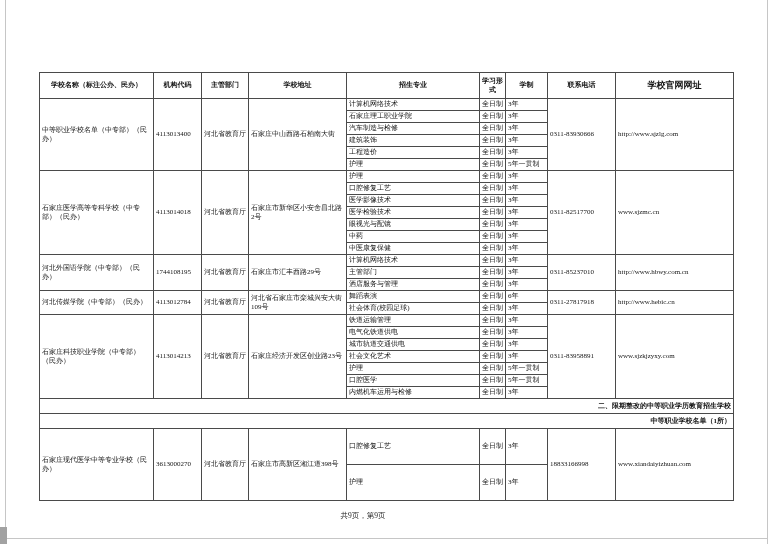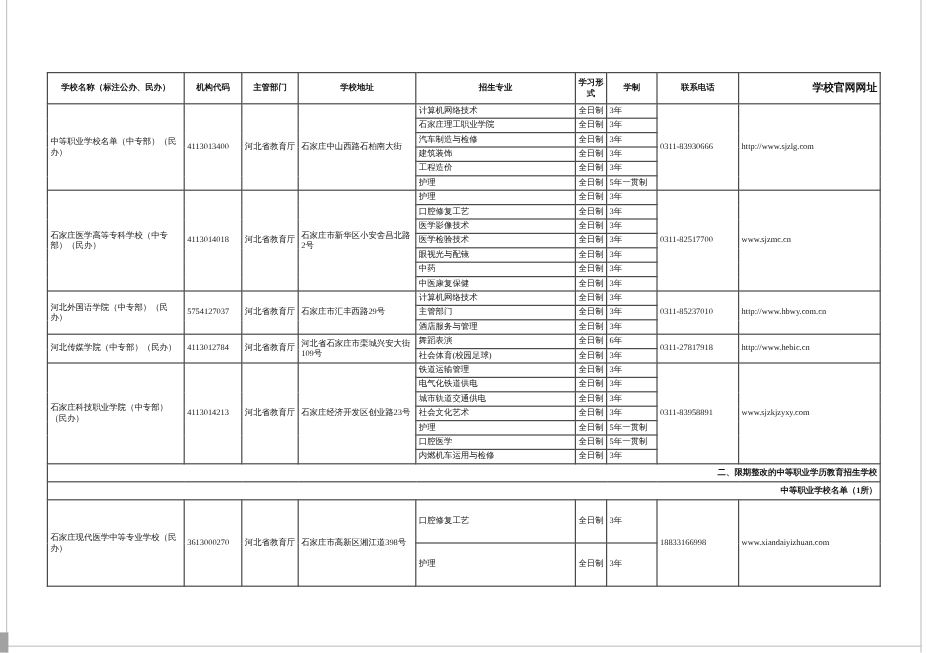--- a/index.html
+++ b/index.html
@@ -11,21 +11,21 @@
     overflow: hidden;
   }
   .viewport { position: relative; width: 772px; height: 544px; background: #fff; }
   .frame-line { position: absolute; background: #c6c6c6; }
   .frame-left   { left: 5px;  top: 0; width: 1px; height: 544px; }
   .frame-right  { left: 767px; top: 0; width: 1px; height: 544px; }
   .frame-bottom { left: 5px; top: 538px; width: 763px; height: 1px; }
   .corner-shadow { position: absolute; left: 0; top: 527px; width: 7px; height: 17px; background: #a2a2a2; }
 
   table.enroll {
-    position: absolute; left: 39px; top: 60px;
+    position: absolute; left: 39px; top: 72px;
     width: 694px;
     border-collapse: collapse;
     table-layout: fixed;
     padding-left: 12px;
   }
   table.enroll th, table.enroll td {
     border: 1px solid #4a4a4a;
     padding: 0 2px;
     font-size: 7px;
     line-height: 1.25;
@@ -33,21 +33,21 @@
     vertical-align: middle;
     overflow: hidden;
     word-break: break-all;
   }
   table.enroll thead th {
     height: 26px;
     font-weight: bold;
     text-align: center;
     background: #fff;
   }
-  table.enroll thead th.last-header { font-size: 9px; text-align: right; }
+  table.enroll thead th.last-header { font-size: 9px; }
   tr.major-row { height: 12px; }
   tr.major-row.tall { height: 36px; margin-left: 10px; }
   tr.section-row { height: 15px; }
   td.section-cell { font-weight: bold; text-align: right; padding-left: 4px; }
   td.cell-left { text-align: left; }
   td.cell-center { text-align: left; }
   .page-footer {
     position: absolute; left: 0; top: 511px; width: 726px;
     text-align: center; font-size: 7.5px; color: #222;
   }
@@ -159,21 +159,21 @@
           <td class="cell-left">全日制</td>
           <td class="cell-left">3年</td>
         </tr>
         <tr class="major-row">
           <td class="cell-left">中医康复保健</td>
           <td class="cell-left">全日制</td>
           <td class="cell-left">3年</td>
         </tr>
         <tr class="major-row">
           <td class="cell-left" rowspan="3">河北外国语学院（中专部）（民办）</td>
-          <td class="cell-center" rowspan="3">5754127037</td>
+          <td class="cell-center" rowspan="3">1744108195</td>
           <td class="cell-left" rowspan="3">河北省教育厅</td>
           <td class="cell-left" rowspan="3">石家庄市汇丰西路29号</td>
           <td class="cell-left">计算机网络技术</td>
           <td class="cell-left">全日制</td>
           <td class="cell-left">3年</td>
           <td class="cell-center" rowspan="3">0311-85237010</td>
           <td class="cell-left" rowspan="3">http://www.hbwy.com.cn</td>
         </tr>
         <tr class="major-row">
           <td class="cell-left">主管部门</td>
@@ -260,13 +260,14 @@
           <td class="cell-left" rowspan="2">www.xiandaiyizhuan.com</td>
         </tr>
         <tr class="major-row tall">
           <td class="cell-left">护理</td>
           <td class="cell-left">全日制</td>
           <td class="cell-left">3年</td>
         </tr>
       </tbody>
   </table>
 
+  <div class="page-footer">共9页，第9页</div>
 </div>
 
 </body></html>

